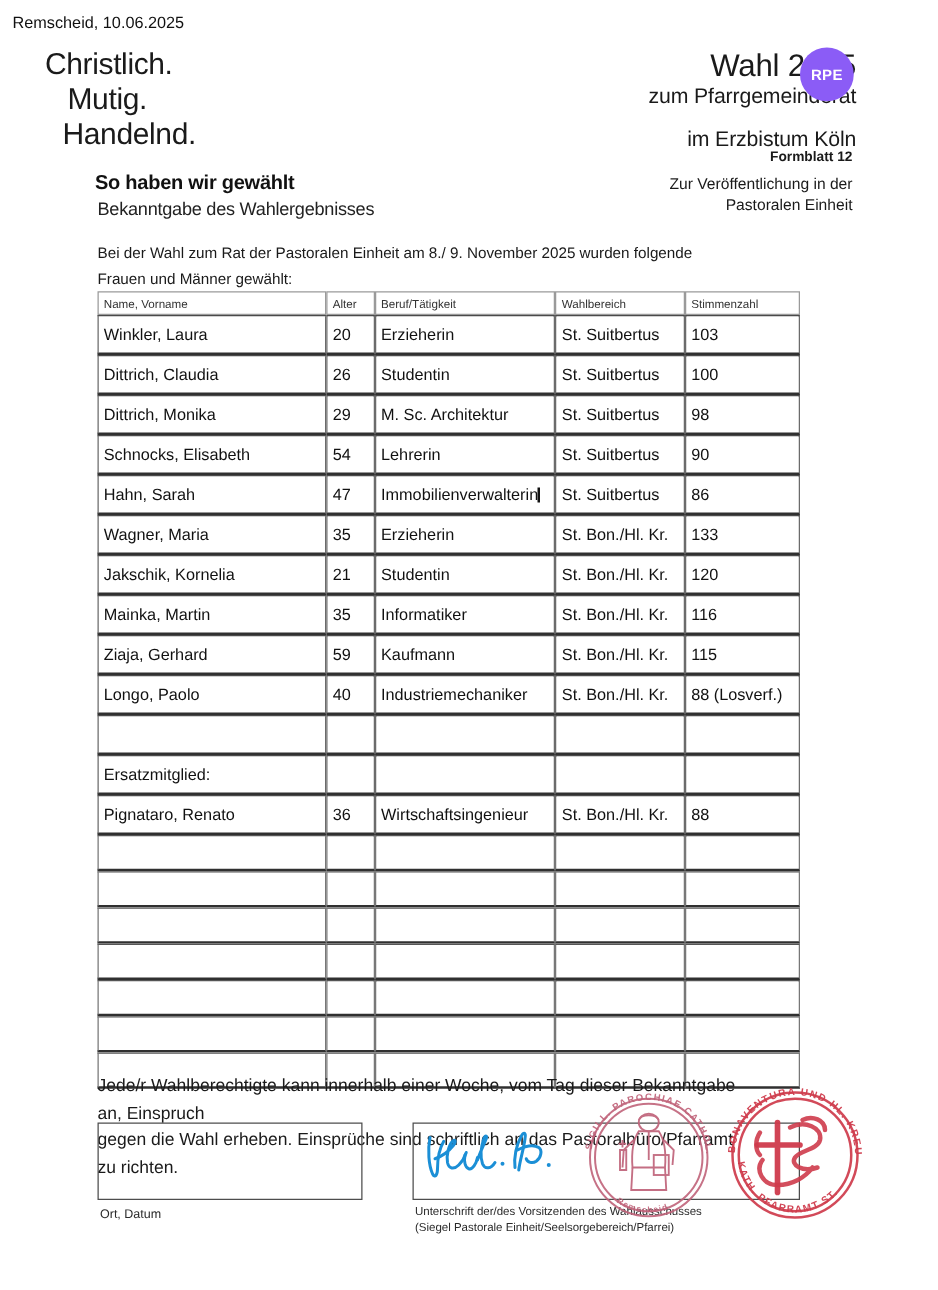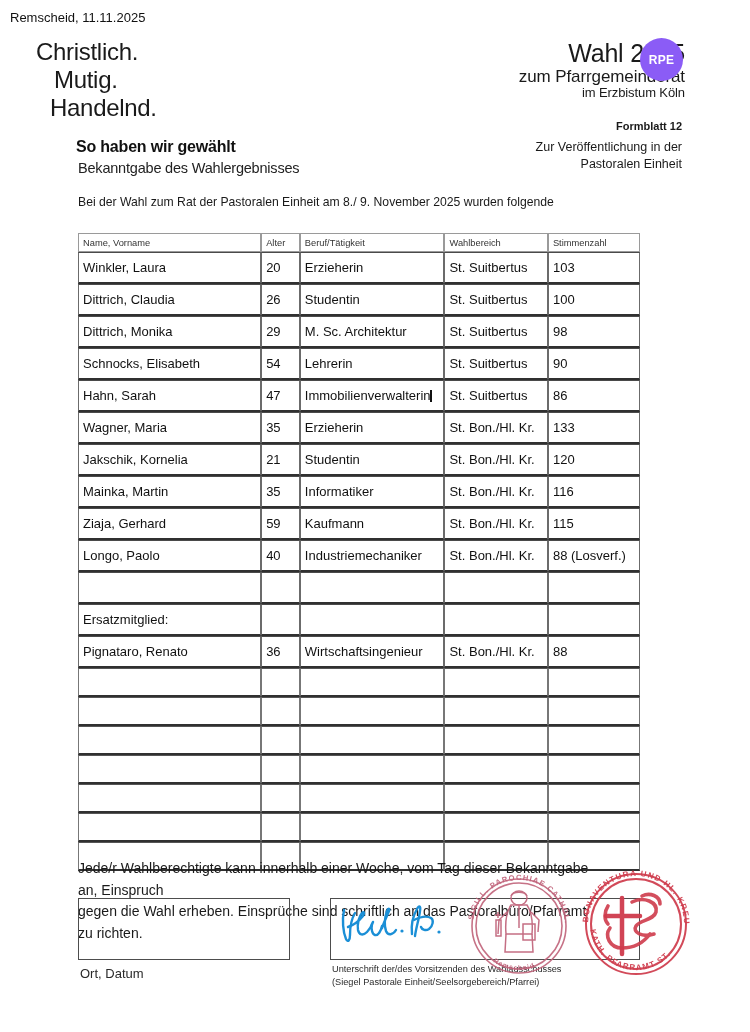--- a/index.html
+++ b/index.html
@@ -45,23 +45,24 @@
     font-size: 25px;
     line-height: 1.06;
     letter-spacing: -0.2px;
   }
   #wahl-sub1 {
     font-size: 17px;
     line-height: 1.14;
     letter-spacing: -0.1px;
   }
   #wahl-sub2 {
-    font-size: 13px;
+    font-size: 17px;
     line-height: 1.14;
     letter-spacing: -0.1px;
+    margin-top: 16px;
   }
   #rpe-logo {
     position: absolute;
     left: 640px;
     top: 38px;
     width: 43px;
     height: 43px;
     border-radius: 50%;
     background: #8b5cf6;
     color: #ffffff;
@@ -204,21 +205,21 @@
     position: absolute;
     left: 10px;
     top: 10px;
     font-size: 13px;
     color: #111111;
   }
   #date-caption {
     position: absolute;
     left: 80px;
     top: 966px;
-    font-size: 13px;
+    font-size: 10px;
     color: #2a2a2a;
   }
   #sign-box {
     position: absolute;
     left: 330px;
     top: 898px;
     width: 310px;
     height: 62px;
     border: 1px solid #4d4d4d;
     box-sizing: border-box;
@@ -277,20 +278,21 @@
   <div id="formblatt">Formblatt 12</div>
   <div id="veroeff">
     <div>Zur Veröffentlichung in der</div>
     <div>Pastoralen Einheit</div>
   </div>
 
   <div id="doc-title">So haben wir gewählt</div>
   <div id="doc-subtitle">Bekanntgabe des Wahlergebnisses</div>
   <div id="intro">
     <div>Bei der Wahl zum Rat der Pastoralen Einheit  am 8./ 9. November 2025 wurden folgende</div>
+    <div>Frauen und Männer gewählt:</div>
   </div>
 
   <table id="tbl">
     <tbody id="tbl-body">
         <tr class="hdr">
           <td class="c-name">Name, Vorname</td>
           <td class="c-age">Alter</td>
           <td class="c-job">Beruf/Tätigkeit</td>
           <td class="c-area">Wahlbereich</td>
           <td class="c-votes">Stimmenzahl</td>
@@ -437,21 +439,21 @@
         </tr>
       </tbody>
   </table>
 
   <div id="notice">
     <div>Jede/r Wahlberechtigte kann innerhalb einer Woche, vom Tag dieser Bekanntgabe an, Einspruch</div>
     <div>gegen die Wahl erheben. Einsprüche sind schriftlich an das Pastoralbüro/Pfarramt zu richten.</div>
   </div>
 
   <div id="date-box"></div>
-  <div id="date-value">Remscheid, 11.11.2025</div>
+  <div id="date-value">Remscheid, 10.06.2025</div>
   <div id="date-caption">Ort, Datum</div>
 
   <div id="sign-box"></div>
   <div id="sign-caption">
     <div>Unterschrift der/des Vorsitzenden des Wahlausschusses</div>
     <div>(Siegel Pastorale Einheit/Seelsorgebereich/Pfarrei)</div>
   </div>
 
   <svg id="signature" viewBox="0 0 130 52">
     <g fill="none" stroke="#1b8fd6" stroke-width="2.4" stroke-linecap="round" stroke-linejoin="round">

